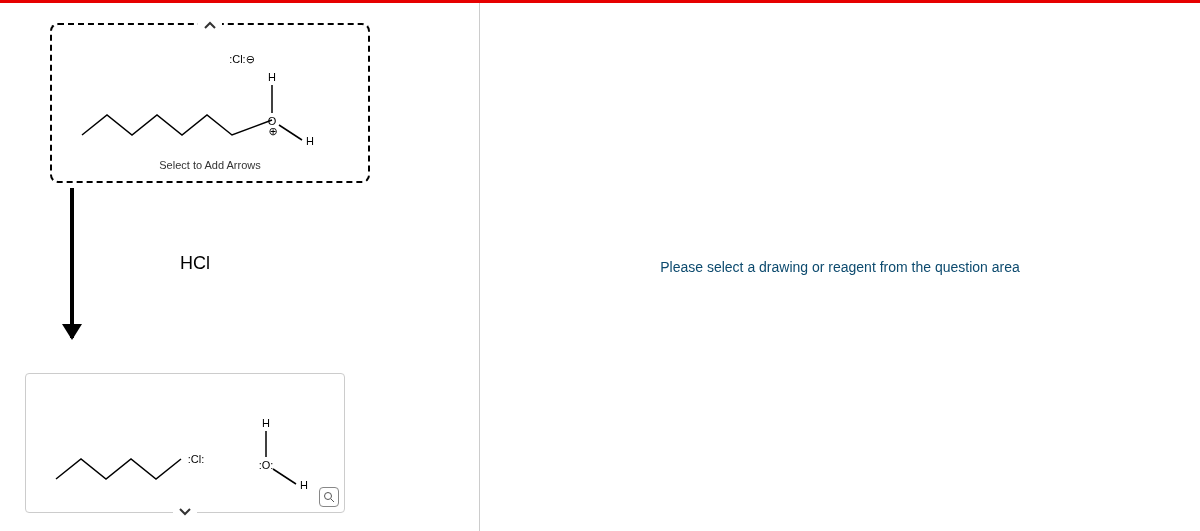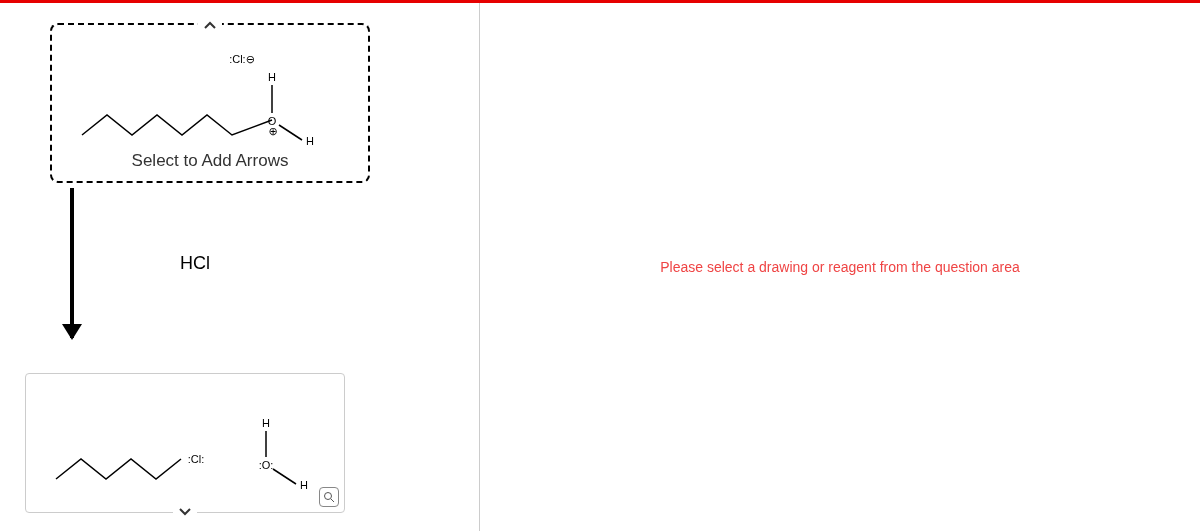--- a/index.html
+++ b/index.html
@@ -28,21 +28,21 @@
     .right-panel {
       position: absolute;
       left: 480px; top: 3px;
       right: 0;
       height: 528px;
       display: flex;
       align-items: center;
       justify-content: center;
     }
     .instruction {
-      color: #ef4444;
+      color: #0c4a6e;
       font-size: 14px;
     }
     .selected-box {
       position: relative;
       border: 2px dashed #000;
       border-radius: 8px;
       padding: 20px 15px 30px 15px;
       width: 320px;
       margin-left: 10px;
       height: 160px;
@@ -55,21 +55,21 @@
       background: #fff;
       width: 24px; height: 24px;
       display: flex; align-items: center; justify-content: center;
       font-size: 14px;
       color: #333;
     }
     .select-label {
       position: absolute;
       bottom: 10px; left: 50%;
       transform: translateX(-50%);
-      font-size: 17px;
+      font-size: 11px;
       color: #333;
     }
     .molecule-area {
       position: relative;
       width: 100%;
       height: 100%;
     }
     .arrow-down {
       position: absolute;
       left: 70px;

